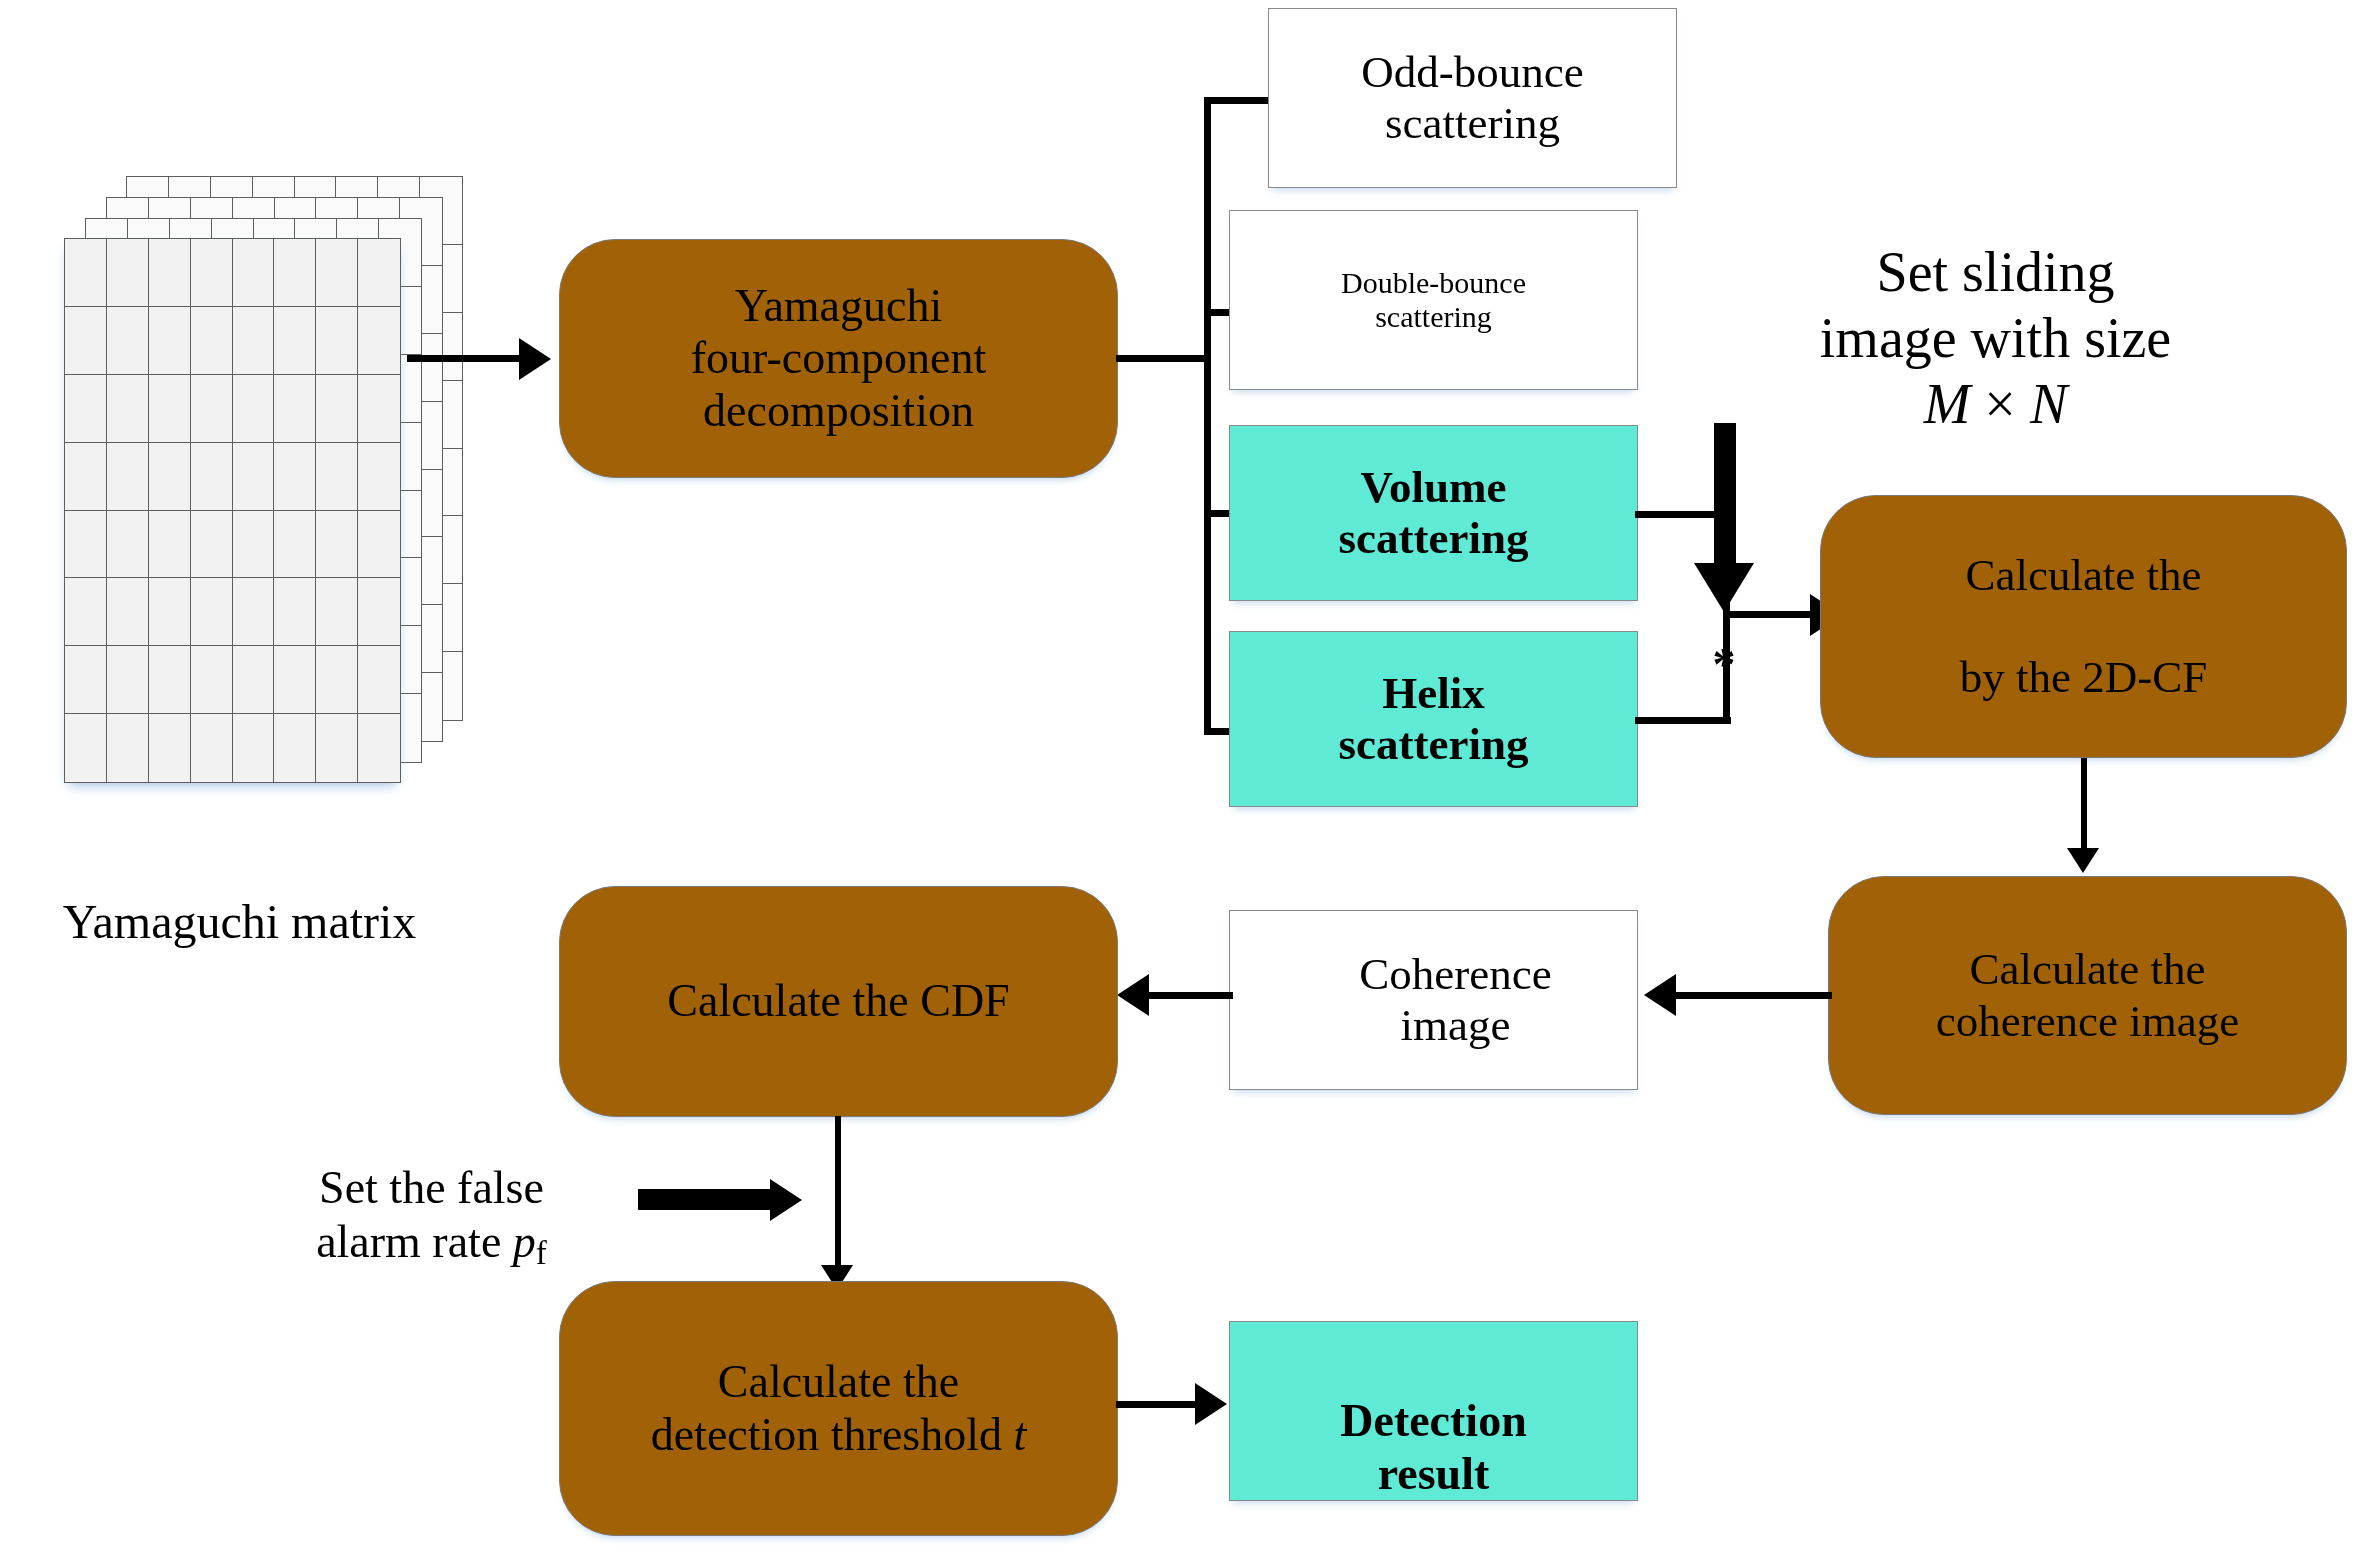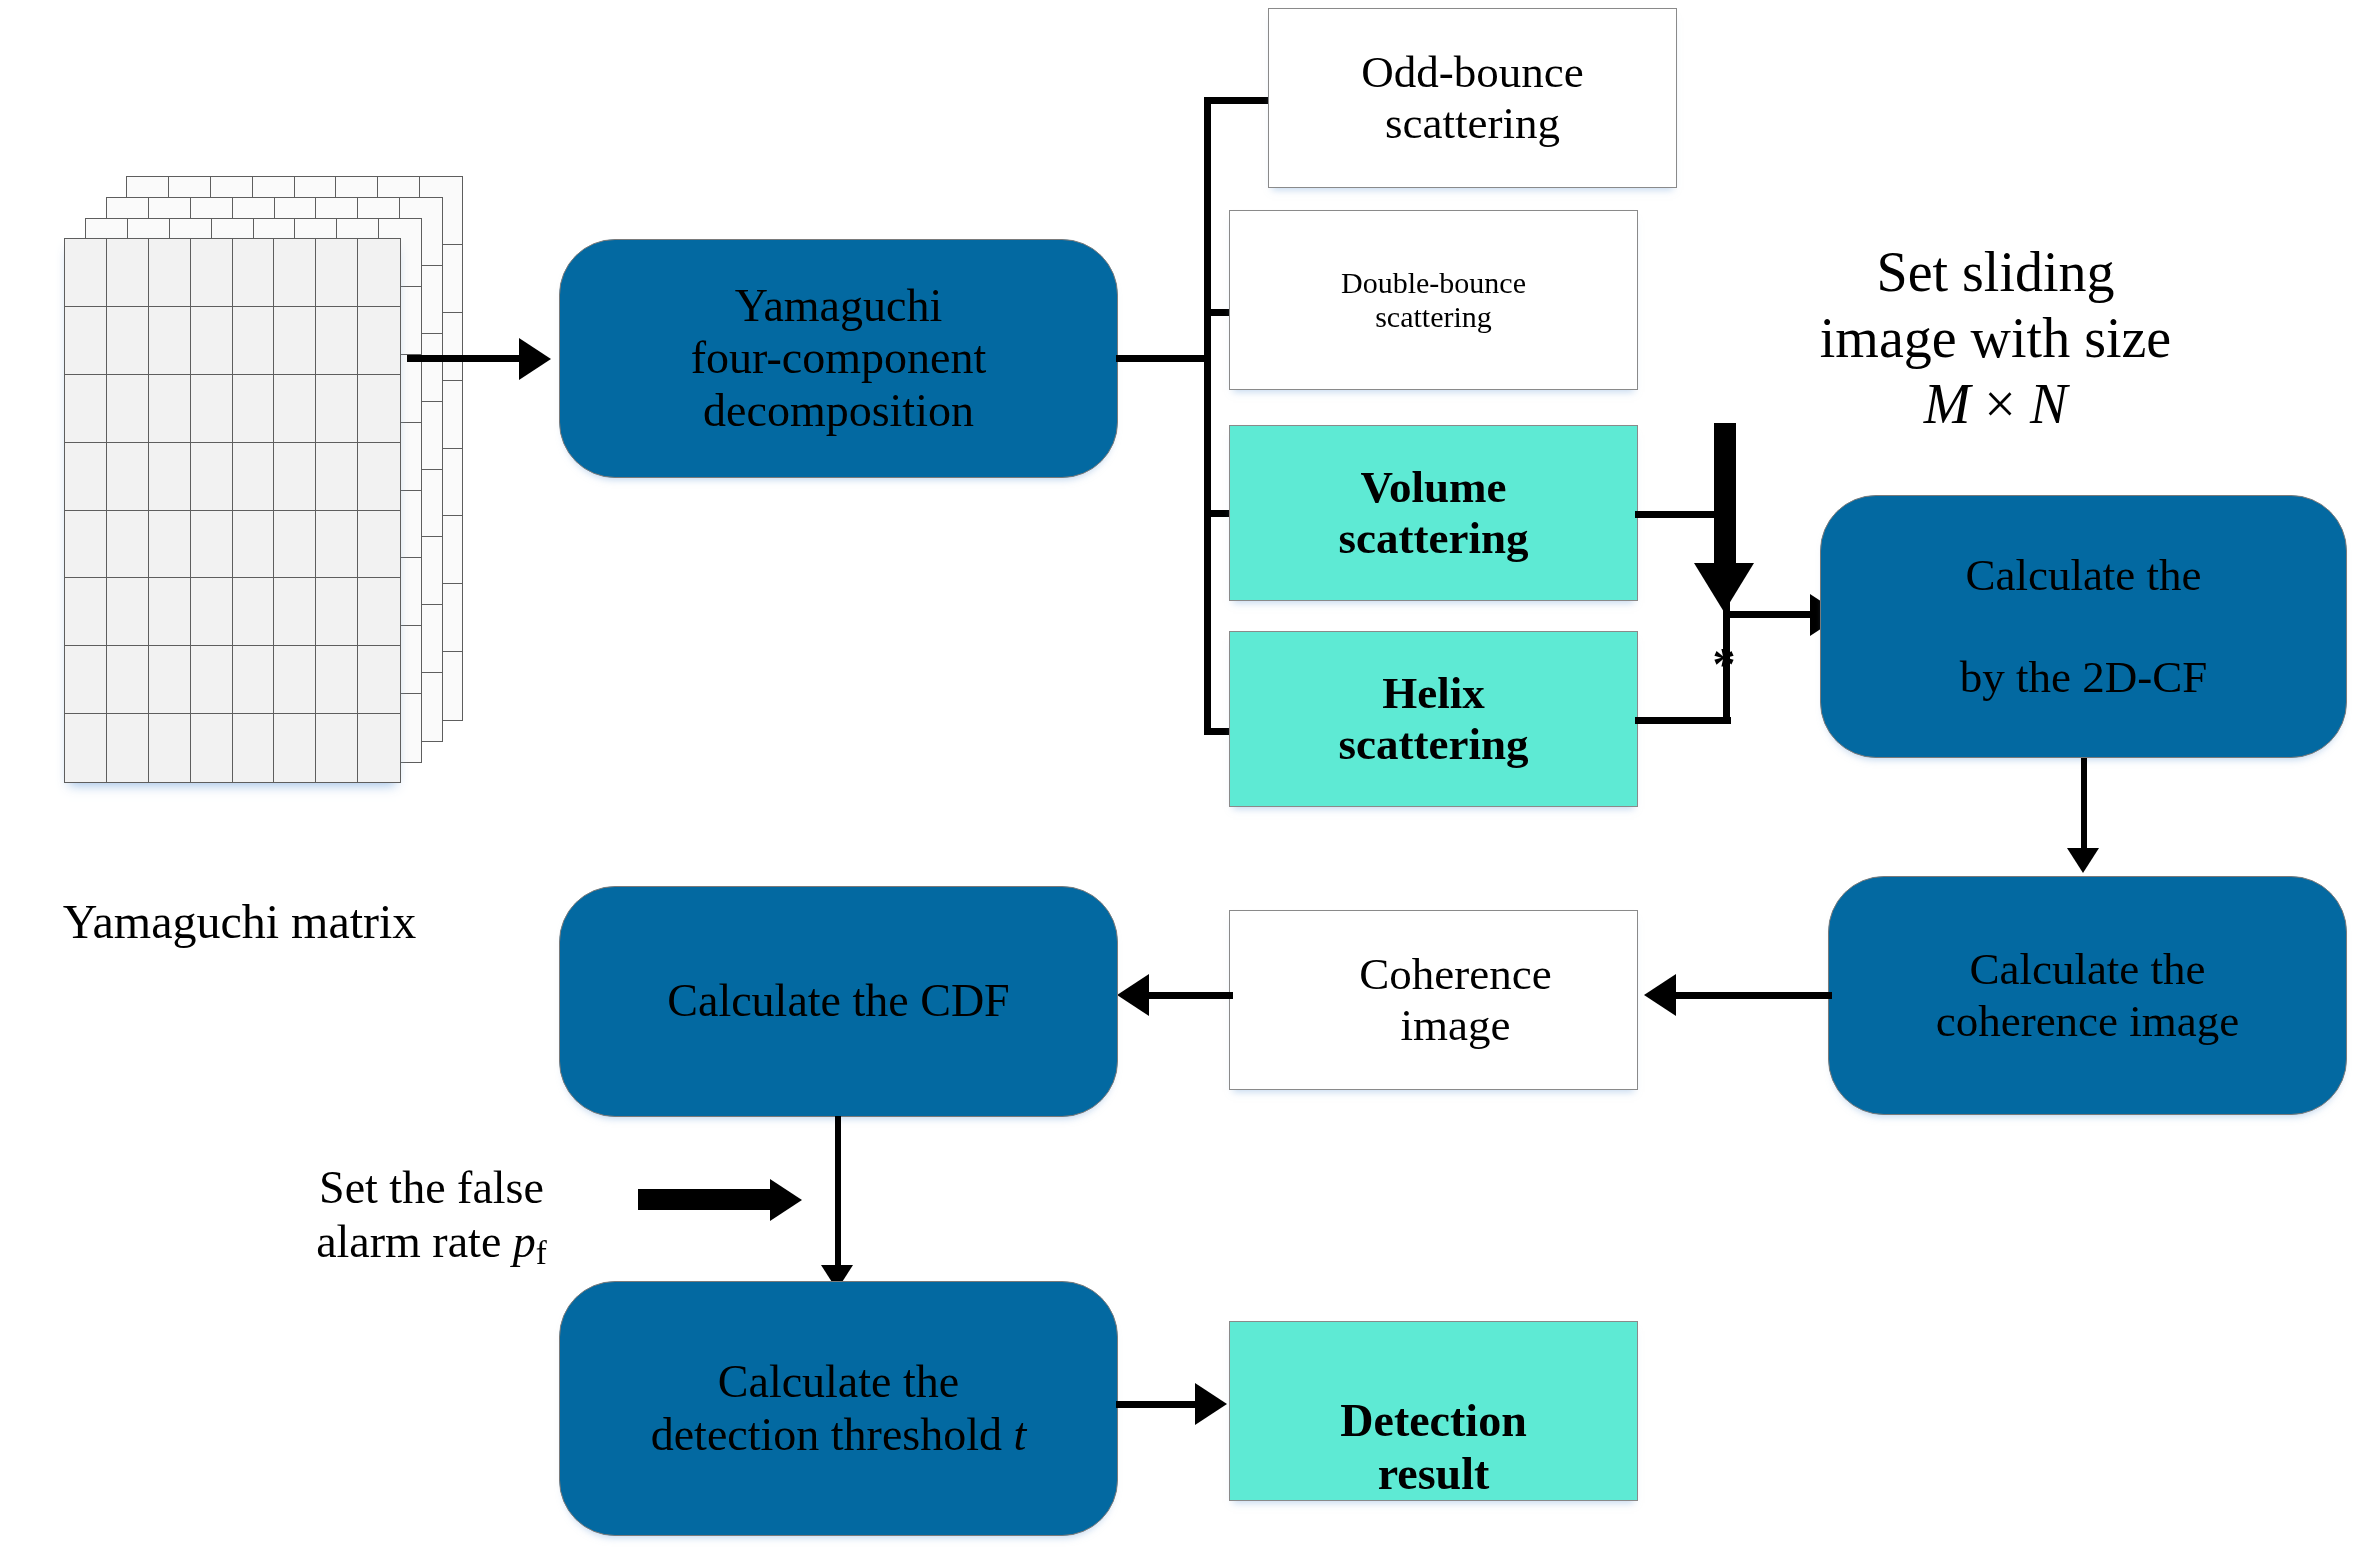--- a/index.html
+++ b/index.html
@@ -2,21 +2,21 @@
 <html style="font-size:12.8px"><head>
 <meta charset="utf-8">
 <style>
   html,body{margin:0;padding:0;background:#ffffff;}
   body{font-family:"Liberation Serif","DejaVu Serif",serif;}
   #stage{position:relative;width:2366px;height:1564px;background:#fff;overflow:hidden;}
 
   
   .node{position:absolute;box-sizing:border-box;display:flex;align-items:center;
         justify-content:center;text-align:center;color:#000;line-height:1.14;}
-  .rounded{border:1.6px solid #7a7a7a;border-radius:56px;background:#0369a1;
+  .rounded{border:1.6px solid #7a7a7a;border-radius:56px;background:#a16207;
            box-shadow:0 5.6px 7.2px -4px rgba(150,185,225,.55);}
   .rect{border:1.6px solid #8a8a8a;background:#fff;
         box-shadow:0 5.6px 7.2px -4px rgba(150,185,225,.55);}
   .rect.shaded{background:#5eead4;font-weight:bold;}
   .node .txt{display:block;width:100%;padding:0 8px;}
 
   
   .label{position:absolute;color:#000;text-align:center;line-height:1.18;}
 
   

